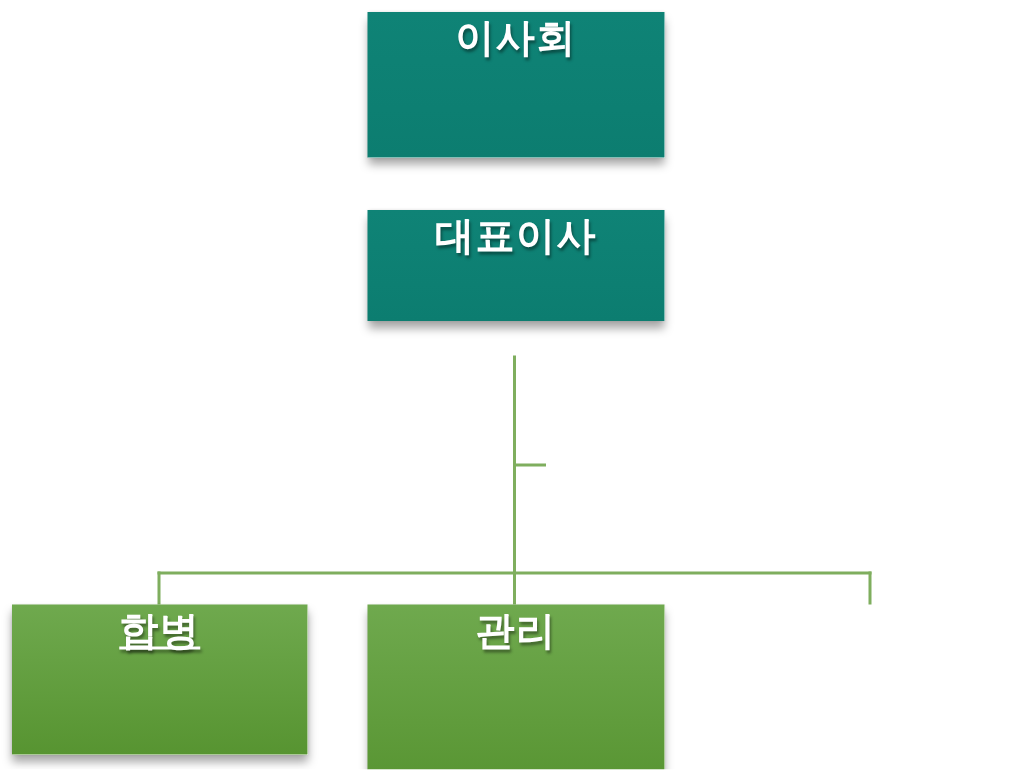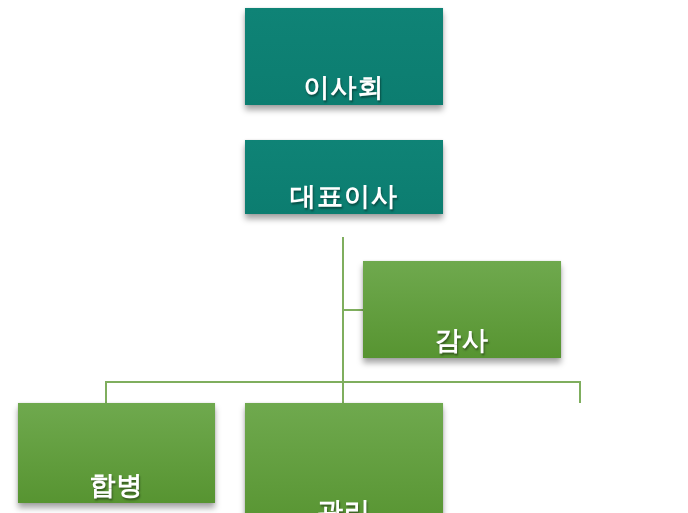--- a/index.html
+++ b/index.html
@@ -11,39 +11,39 @@
   .canvas {
     position: relative;
     width: 688px;
     height: 513px;
     background: #ffffff;
     overflow: hidden;
   }
   .node {
     position: absolute;
     display: flex;
-    align-items: flex-end;
+    align-items: flex-start;
     justify-content: center;
     color: #ffffff;
     font-size: 26px;
     font-weight: bold;
     letter-spacing: 1px;
     text-shadow: 1px 2px 2px rgba(0,0,0,0.40);
     box-shadow: 0 5px 6px rgba(0,0,0,0.35), 0 0 2px rgba(0,0,0,0.12);
   }
   .lvl1 {
     background: linear-gradient(180deg, #0f8376 0%, #0c7d70 100%);
   }
   .lvl2 {
     background: linear-gradient(180deg, #6fa94e 0%, #579431 100%);
   }
   .node-board       { left: 245px; top: 8px;   width: 198px; height: 97px; }
   .node-ceo         { left: 245px; top: 140px; width: 198px; height: 74px; }
   .node-auditor     { left: 363px; top: 261px; width: 198px; height: 97px; }
-  .node-merger      { left: 18px;   top: 403px; width: 197px; height: 100px; }
+  .node-merger      { left: 8px;   top: 403px; width: 197px; height: 100px; text-decoration: underline; }
   .node-management  { left: 245px; top: 403px; width: 198px; height: 126px; }
   .node-disclosure  { left: 482px; top: 403px; width: 197px; height: 98px; }
 
   .conn {
     position: absolute;
     background: #7fae5e;
   }
   .conn-ceo-down     { left: 342px; top: 237px; width: 2px;   height: 166px; }
   .conn-auditor-stub { left: 343px; top: 309px; width: 21px;  height: 2px; }
   .conn-distribute   { left: 105px; top: 381px; width: 476px; height: 2px; }
@@ -62,23 +62,20 @@
   <div class="conn conn-drop-right"></div>
 
   <div class="node lvl1 node-board">
     <span>이사회</span>
   </div>
 
   <div class="node lvl1 node-ceo">
     <span>대표이사</span>
   </div>
 
-  <div class="node lvl2 node-auditor">
-    <span>감사</span>
-  </div>
 
   <div class="node lvl2 node-merger">
     <span>합병</span>
   </div>
 
   <div class="node lvl2 node-management">
     <span>관리</span>
   </div>
 
 

